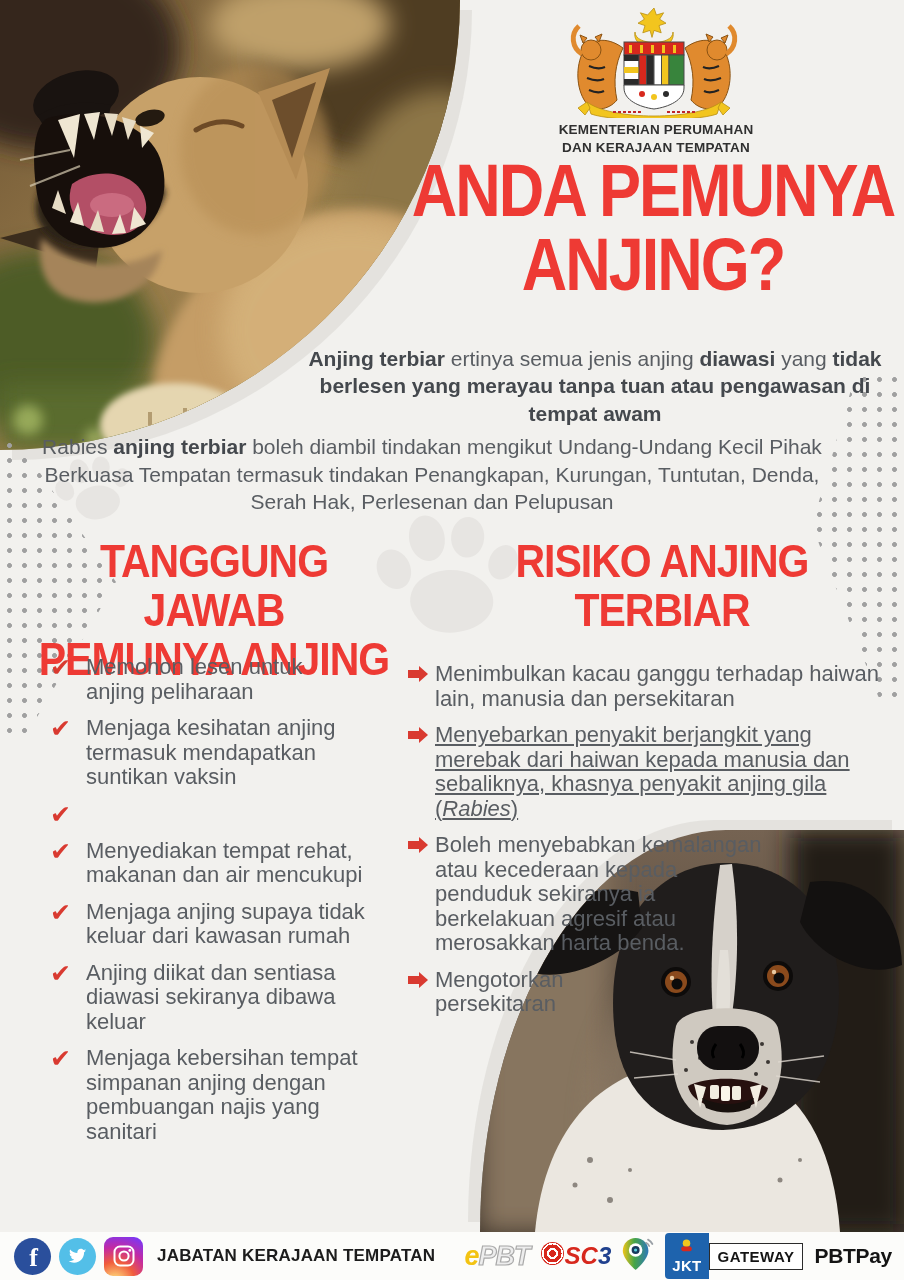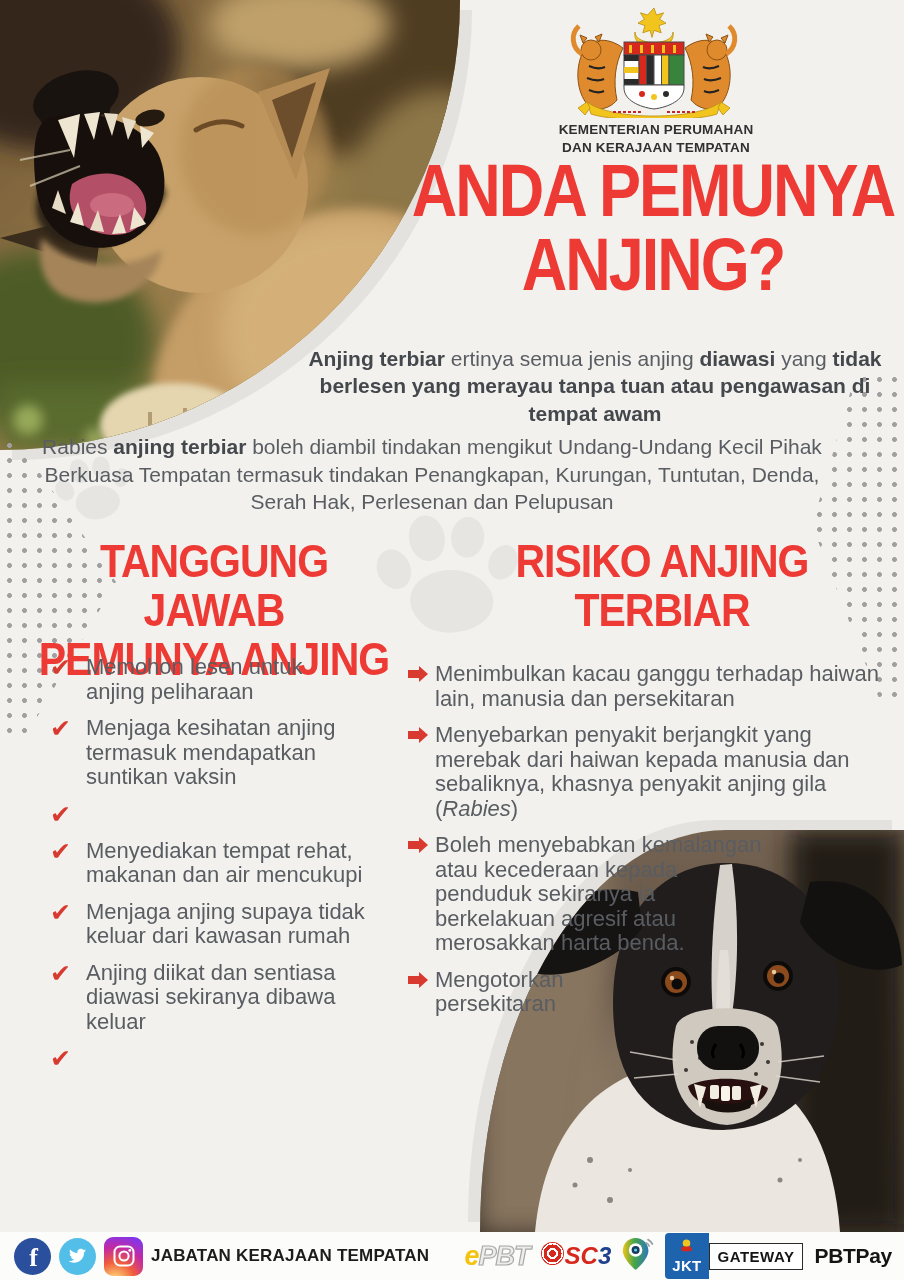--- a/index.html
+++ b/index.html
@@ -66,36 +66,36 @@
     border-left:9px solid #d93a30;border-top:8px solid transparent;border-bottom:8px solid transparent;}
   .resp-list li:nth-child(1) .txt{max-width:242px;}
   .resp-list li:nth-child(2) .txt{max-width:296px;}
   .resp-list li:nth-child(3) .txt{max-width:292px;}
   .resp-list li:nth-child(4) .txt{max-width:288px;}
   .resp-list li:nth-child(5) .txt{max-width:314px;}
   .resp-list li:nth-child(6) .txt{max-width:292px;}
   .resp-list li:nth-child(7) .txt{max-width:304px;}
   .resp-list li:nth-child(8) .txt{max-width:304px;}
   .risk-list li:nth-child(1) .txt{max-width:478px;}
-  .risk-list li:nth-child(2) .txt{max-width:452px;}
+  .risk-list li:nth-child(2) .txt{max-width:452px;text-decoration:underline;}
   .risk-list li:nth-child(3) .txt{max-width:342px;}
   .risk-list li:nth-child(4) .txt{max-width:242px;}
 
   
   .footer{position:absolute;left:0;bottom:0;width:904px;height:48px;background:#fcfcfa;
     display:flex;align-items:center;padding:0 12px 0 14px;z-index:3;gap:8px;}
   .soc{width:37px;height:37px;border-radius:50%;display:flex;align-items:center;
     justify-content:center;flex:0 0 auto;}
   .fb{background:#2a4f9c;color:#fff;font-weight:700;font-size:26px;line-height:1;
     font-family:"Liberation Serif",serif;}
   .fb span{display:block;transform:translate(1px,2px);}
   .tw{background:#53bfe8;}
   .ig{width:39px;height:39px;border-radius:9px;display:flex;align-items:center;justify-content:center;
     background:radial-gradient(circle at 28% 115%,#fdd075 8%,#f05c3c 38%,#c32aa3 65%,#7638fa 95%);}
-  .dept{font-size:17px;font-weight:700;color:#1c1c1c;margin-left:0;letter-spacing:.2px;}
+  .dept{font-size:17px;font-weight:700;color:#1c1c1c;margin-left:6px;letter-spacing:.2px;}
   .brands{margin-left:auto;display:flex;align-items:center;gap:11px;}
   .epbt{font-style:italic;font-weight:800;font-size:27px;letter-spacing:-1px;white-space:nowrap;}
   .epbt .e{color:#f3c312;}
   .epbt .pbt{color:#ededed;-webkit-text-stroke:1.2px #a9a9a9;}
   .osc{display:flex;font-weight:800;font-style:italic;font-size:24px;white-space:nowrap;}
   .osc-o{width:23px;height:23px;border-radius:50%;flex:0 0 auto;margin-right:1px;
     background:radial-gradient(circle,#d7281d 0 3.5px,#fff 3.5px 5.5px,#d7281d 5.5px 9px,#fff 9px 10.5px,#d7281d 10.5px);}
   .osc-sc{color:#d7281d;}
   .osc-3{color:#20418e;}
   .pin-logo{flex:0 0 auto;}
@@ -289,20 +289,21 @@
     <li>
         <span class="check"></span>
         <span class="txt">Menjaga anjing supaya tidak keluar dari kawasan rumah</span>
       </li>
     <li>
         <span class="check"></span>
         <span class="txt">Anjing diikat dan sentiasa diawasi sekiranya dibawa keluar</span>
       </li>
     <li>
         <span class="check"></span>
+        <span class="txt">Menjaga kebersihan tempat simpanan  anjing dengan pembuangan najis yang sanitari</span>
       </li>
   </ul>
 
   <ul class="list risk-list">
     <li>
         <span class="arrow"></span>
         <span class="txt"><span>Menimbulkan kacau ganggu terhadap haiwan lain, manusia dan persekitaran</span><i></i><span></span></span>
       </li>
     <li>
         <span class="arrow"></span>

